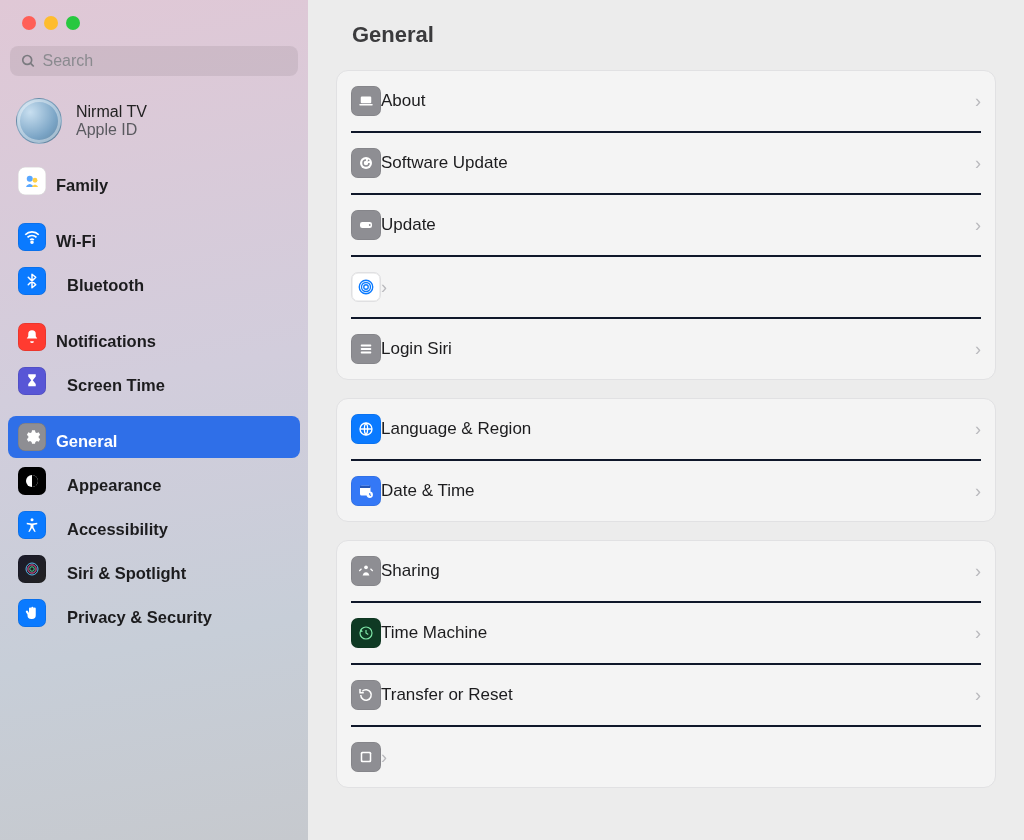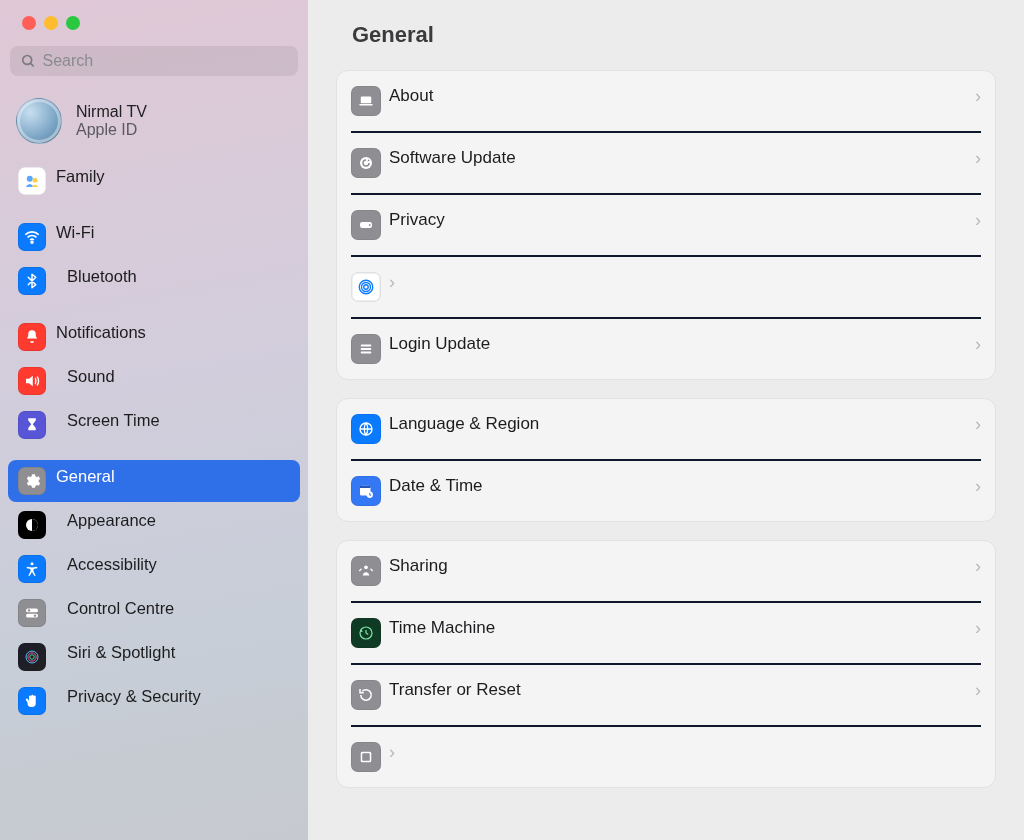--- a/index.html
+++ b/index.html
@@ -51,26 +51,27 @@
   .avatar {
     width:46px; height:46px; border-radius:50%;
     background: radial-gradient(circle at 30% 30%, #c8dff0, #7aa4c5 60%, #5a7d98);
     border:1px solid rgba(0,0,0,.08);
     box-shadow: inset 0 0 0 3px rgba(255,255,255,.4);
   }
   .account .name { font-size:16px; font-weight:500; color:#222; }
   .account .sub  { font-size:16px; color:#5a5a60; }
 
   .srow {
-    display:flex; align-items:flex-start; gap:10px;
+    display:flex; align-items:flex-end; gap:10px;
     padding: 7px 10px;
     border-radius:8px;
     font-size:16.5px;
     color:#1c1c1e;
     cursor:pointer;
+    font-weight:bold;
   }
   .srow + .srow { margin-top:2px;gap:21px; }
   .srow.sel { background:#2f6fe8; color:#fff; }
   .sgap { height:14px; }
 
   .sicon-box {
     width:28px; height:28px; border-radius:7px;
     display:flex; align-items:center; justify-content:center;
     flex-shrink:0;
     box-shadow: inset 0 0 0 .5px rgba(0,0,0,.15);
@@ -90,21 +91,21 @@
   }
 
   .card {
     background:#f4f4f4;
     border:1px solid #e1e1e3;
     border-radius:12px;
     margin-bottom:18px;
     padding: 0 14px;
   }
   .mrow {
-    display:flex; gap:8px;
+    display:flex; align-items:center; gap:0;
     padding: 15px 0;
     font-size:17px;
     color:#1c1c1e;
     cursor:pointer;
   }
   .mrow + .mrow { border-top:2px solid #0f172a; }
   .mrow .label { flex:1; }
   .micon {
     width:30px; height:30px; border-radius:7px;
     display:flex; align-items:center; justify-content:center;
@@ -195,29 +196,20 @@
 
   <div class="srow">
     <div class="sicon-box bg-red">
       <svg viewBox="0 0 24 24" fill="#fff">
           <path d="M12 3a5 5 0 0 0-5 5v3l-2 3h14l-2-3V8a5 5 0 0 0-5-5zm0 17a2.5 2.5 0 0 0 2.5-2.5h-5A2.5 2.5 0 0 0 12 20z"></path>
         </svg>
     </div>
     <span>Notifications</span>
   </div>
   <div class="srow">
-    <div class="sicon-box bg-red">
-      <svg viewBox="0 0 24 24" fill="#fff">
-          <path d="M4 9v6h4l5 4V5L8 9H4z"></path>
-          <path d="M16 8c1.5 1 1.5 7 0 8M18.5 6c3 2 3 10 0 12" fill="none" stroke="#fff" stroke-width="1.8"></path>
-        </svg>
-    </div>
-    <span>Sound</span>
-  </div>
-  <div class="srow">
     <div class="sicon-box bg-indigo">
       <svg viewBox="0 0 24 24" fill="#fff">
           <path d="M7 3h10v3l-4 5 4 5v3H7v-3l4-5-4-5V3z"></path>
         </svg>
     </div>
     <span>Screen Time</span>
   </div>
 
   <div class="sgap"></div>
 
@@ -239,31 +231,20 @@
     <span>Appearance</span>
   </div>
   <div class="srow">
     <div class="sicon-box bg-blue">
       <svg viewBox="0 0 24 24" fill="#fff">
           <circle cx="12" cy="5" r="2"></circle>
           <path d="M5 9l7 1 7-1v2l-5 1v3l3 6h-2l-3-5-3 5H7l3-6v-3L5 11V9z"></path>
         </svg>
     </div>
     <span>Accessibility</span>
-  </div>
-  <div class="srow">
-    <div class="sicon-box bg-gray">
-      <svg viewBox="0 0 24 24" fill="#fff">
-          <rect x="4" y="6" width="16" height="5" rx="2.5"></rect>
-          <rect x="4" y="13" width="16" height="5" rx="2.5"></rect>
-          <circle cx="8" cy="8.5" r="1.6" fill="#8e8e93"></circle>
-          <circle cx="16" cy="15.5" r="1.6" fill="#8e8e93"></circle>
-        </svg>
-    </div>
-    <span>Control Centre</span>
   </div>
   <div class="srow">
     <div class="sicon-box" style="background:linear-gradient(135deg,#1b1b2b,#222);">
       <svg viewBox="0 0 24 24">
           <circle cx="12" cy="12" r="8" fill="none" stroke="#5ec8ff" stroke-width="1.2"></circle>
           <circle cx="12" cy="12" r="5.5" fill="none" stroke="#ff5fa9" stroke-width="1.2"></circle>
           <circle cx="12" cy="12" r="3" fill="none" stroke="#4de39a" stroke-width="1.2"></circle>
         </svg>
     </div>
     <span>Siri &amp; Spotlight</span>
@@ -304,42 +285,42 @@
       <span class="label">Software Update</span>
       <span class="chev">›</span>
     </div>
     <div class="mrow">
       <div class="micon bg-gray">
         <svg viewBox="0 0 24 24" fill="#fff">
             <rect x="4" y="8" width="16" height="8" rx="3"></rect>
             <circle cx="17" cy="12" r="1.2" fill="#8e8e93"></circle>
           </svg>
       </div>
-      <span class="label">Privacy</span>
+      <span class="label">Update</span>
       <span class="chev">›</span>
     </div>
     <div class="mrow">
       <div class="micon bg-white" style="border:1px solid #e0e0e2">
         <svg viewBox="0 0 24 24" fill="none" stroke="#0a7aff" stroke-width="1.8">
             <circle cx="12" cy="12" r="3"></circle>
             <circle cx="12" cy="12" r="6"></circle>
             <circle cx="12" cy="12" r="9"></circle>
           </svg>
       </div>
       <span class="chev">›</span>
     </div>
     <div class="mrow">
       <div class="micon bg-gray">
         <svg viewBox="0 0 24 24" fill="#fff">
             <rect x="5" y="6" width="14" height="2.5" rx="1"></rect>
             <rect x="5" y="10.7" width="14" height="2.5" rx="1"></rect>
             <rect x="5" y="15.4" width="14" height="2.5" rx="1"></rect>
           </svg>
       </div>
-      <span class="label">Login Update</span>
+      <span class="label">Login Siri</span>
       <span class="chev">›</span>
     </div>
   </div>
 
   <div class="card">
     <div class="mrow">
       <div class="micon bg-blue">
         <svg viewBox="0 0 24 24" fill="none" stroke="#fff" stroke-width="1.8">
             <circle cx="12" cy="12" r="8"></circle>
             <path d="M4 12h16M12 4c3 3 3 13 0 16M12 4c-3 3-3 13 0 16"></path>

